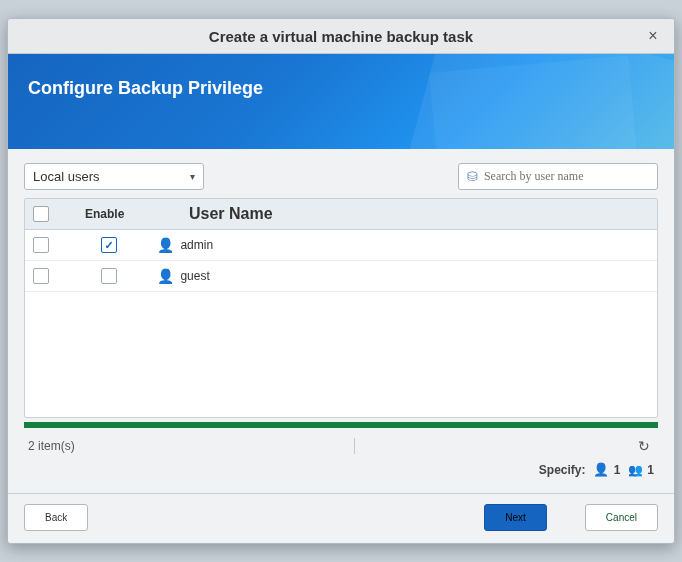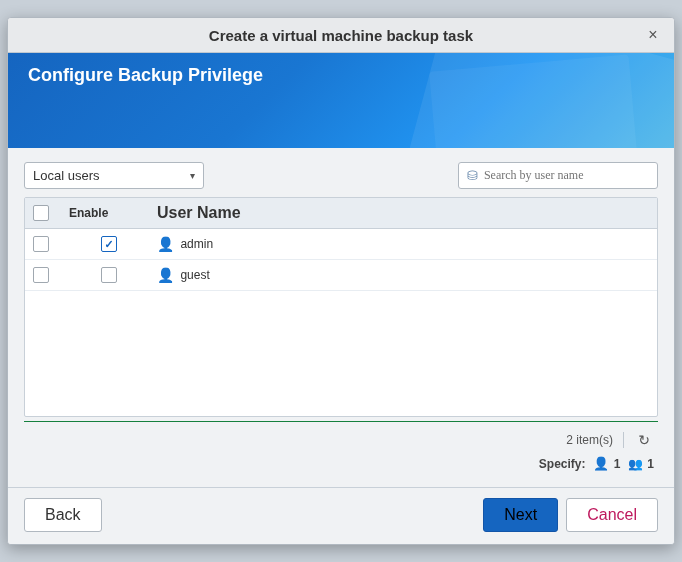--- a/index.html
+++ b/index.html
@@ -47,21 +47,21 @@
       cursor: pointer;
       color: #555;
       font-size: 16px;
       display: flex;
       align-items: center;
       justify-content: center;
       line-height: 1;
     }
     .header-banner {
       background: linear-gradient(135deg, #1565c0 0%, #1976d2 40%, #2196f3 70%, #4db6e8 100%);
-      padding: 12px 20px 22px 20px;
+      padding: 24px 20px 22px 20px;
       position: relative;
       overflow: hidden;
       min-height: 95px;
     }
     .header-banner::after {
       content: '';
       position: absolute;
       right: -30px;
       top: -20px;
       width: 280px;
@@ -154,21 +154,21 @@
       background: #fff;
       flex: 1;
       min-height: 220px;
     }
     .table-header {
       display: flex;
       align-items: center;
       background: #e8edf2;
       border-bottom: 1px solid #c8d0d8;
       padding: 6px 8px;
-      gap: 8px;
+      gap: 24px;
     }
     .col-check { width: 28px; }
     .col-enable { width: 80px; font-weight: 600; color: #333; font-size: 12px; }
     .col-username { flex: 1; font-weight: 600; color: #333; font-size: 16px; }
     .header-checkbox {
       width: 16px;
       height: 16px;
       border: 1px solid #a0a8b0;
       background: #fff;
       border-radius: 2px;
@@ -206,24 +206,24 @@
     }
     .col-enable-cell { width: 80px; display: flex; align-items: center; justify-content: center; }
     .col-username-cell { flex: 1; display: flex; align-items: center; gap: 6px; color: #333; font-size: 12px; }
     .user-icon {
       color: #5a7fa8;
       font-size: 14px;
     }
     .footer-info {
       display: flex;
       align-items: center;
-      justify-content: flex-end;
+      justify-content: space-between;
       padding: 8px 4px 4px 4px;
       gap: 10px;
-      border-top: 1px solid #15803d;
+      border-top: 6px solid #15803d;
       margin-top: 4px;
     }
     .item-count {
       font-size: 12px;
       color: #555;
     }
     .refresh-btn {
       width: 20px;
       height: 20px;
       cursor: pointer;
@@ -256,38 +256,39 @@
       display: flex;
       align-items: center;
       justify-content: space-between;
       padding: 10px 16px 12px 16px;
       border-top: 1px solid #c8d0d8;
       background: #f0f2f4;
     }
     .btn {
       padding: 7px 20px;
       border-radius: 3px;
-      font-size: 16px;
+      font-size: 10px;
       cursor: pointer;
       border: 1px solid;
     }
     .btn-back {
       background: #fff;
       border-color: #b0b8c0;
       color: #333;
     }
     .btn-next {
       background: #1565c0;
       border-color: #1255a8;
       color: #000000;
     }
     .btn-cancel {
       background: #fff;
       border-color: #b0b8c0;
-      color: #be185d;
+      color: #14532d;
+      margin-left: 30px;
     }
     .footer-right { display: flex; gap: 8px; }
     .divider-v {
       width: 1px;
       height: 16px;
       background: #c0c8d0;
     }
   </style>
 </head>
 <body>

